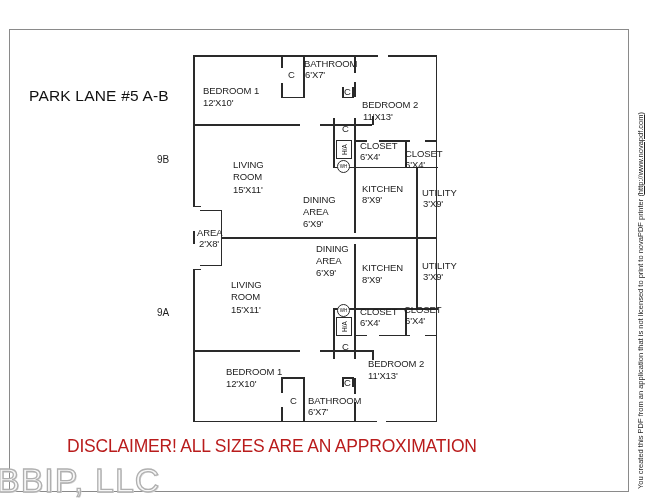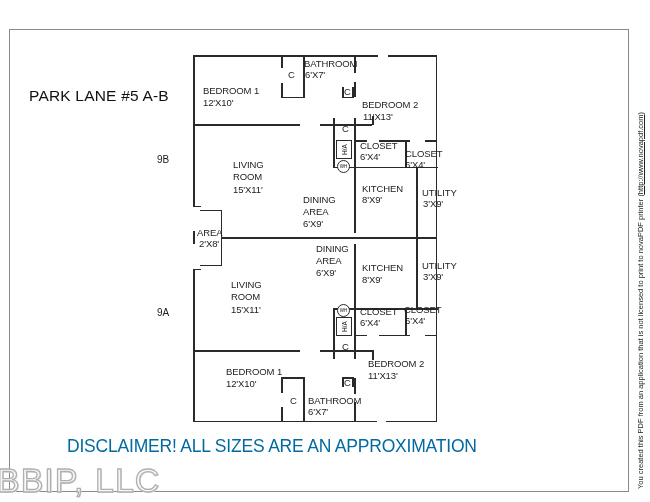--- a/index.html
+++ b/index.html
@@ -3,21 +3,21 @@
 <meta charset="utf-8">
 <style>
   html,body{margin:0;padding:0;background:#fff;}
   body{width:650px;height:502px;overflow:hidden;font-family:"Liberation Sans",sans-serif;}
   .page{position:relative;width:650px;height:502px;background:#fff;}
   .border-rect{position:absolute;left:9px;top:29px;width:620px;height:463px;border:1px solid #8a8a8a;box-sizing:border-box;}
   .wall{position:absolute;background:#2a2a2a;}
   .lbl{position:absolute;font-size:9.5px;line-height:10px;color:#1c1c1c;white-space:nowrap;letter-spacing:-0.1px;}
   .unit-id{position:absolute;font-size:10px;color:#1c1c1c;white-space:nowrap;}
   .title{position:absolute;left:29px;top:87px;font-size:15.5px;color:#111;white-space:nowrap;letter-spacing:0.2px;}
-  .disclaimer{position:absolute;left:67px;top:436px;font-size:17.5px;color:#0369a1;white-space:nowrap;letter-spacing:-0.2px;}
+  .disclaimer{position:absolute;left:67px;top:436px;font-size:17.5px;color:#b91c1c;white-space:nowrap;letter-spacing:-0.2px;}
   .watermark{position:absolute;left:-3px;top:461px;font-size:34px;letter-spacing:1px;color:#f7f7f7;
              -webkit-text-stroke:1.3px #b0b0b0;text-shadow:1px 1px 0 #d9d9d9;white-space:nowrap;}
   .hvac-box{position:absolute;border:1.5px solid #2a2a2a;box-sizing:border-box;background:#fff;
             display:flex;align-items:center;justify-content:center;}
   .hvac-box span{font-size:6.5px;color:#111;transform:rotate(-90deg);letter-spacing:0;}
   .wh-circle{position:absolute;width:13px;height:13px;border:1.2px solid #2a2a2a;border-radius:50%;
              box-sizing:border-box;background:#fff;display:flex;align-items:center;justify-content:center;}
   .wh-circle span{font-size:4.5px;color:#111;letter-spacing:0;}
   .printer-notice{position:absolute;left:636px;top:489px;transform:rotate(-90deg);transform-origin:0 0;
                   font-size:7.5px;color:#222;white-space:nowrap;letter-spacing:0;}

